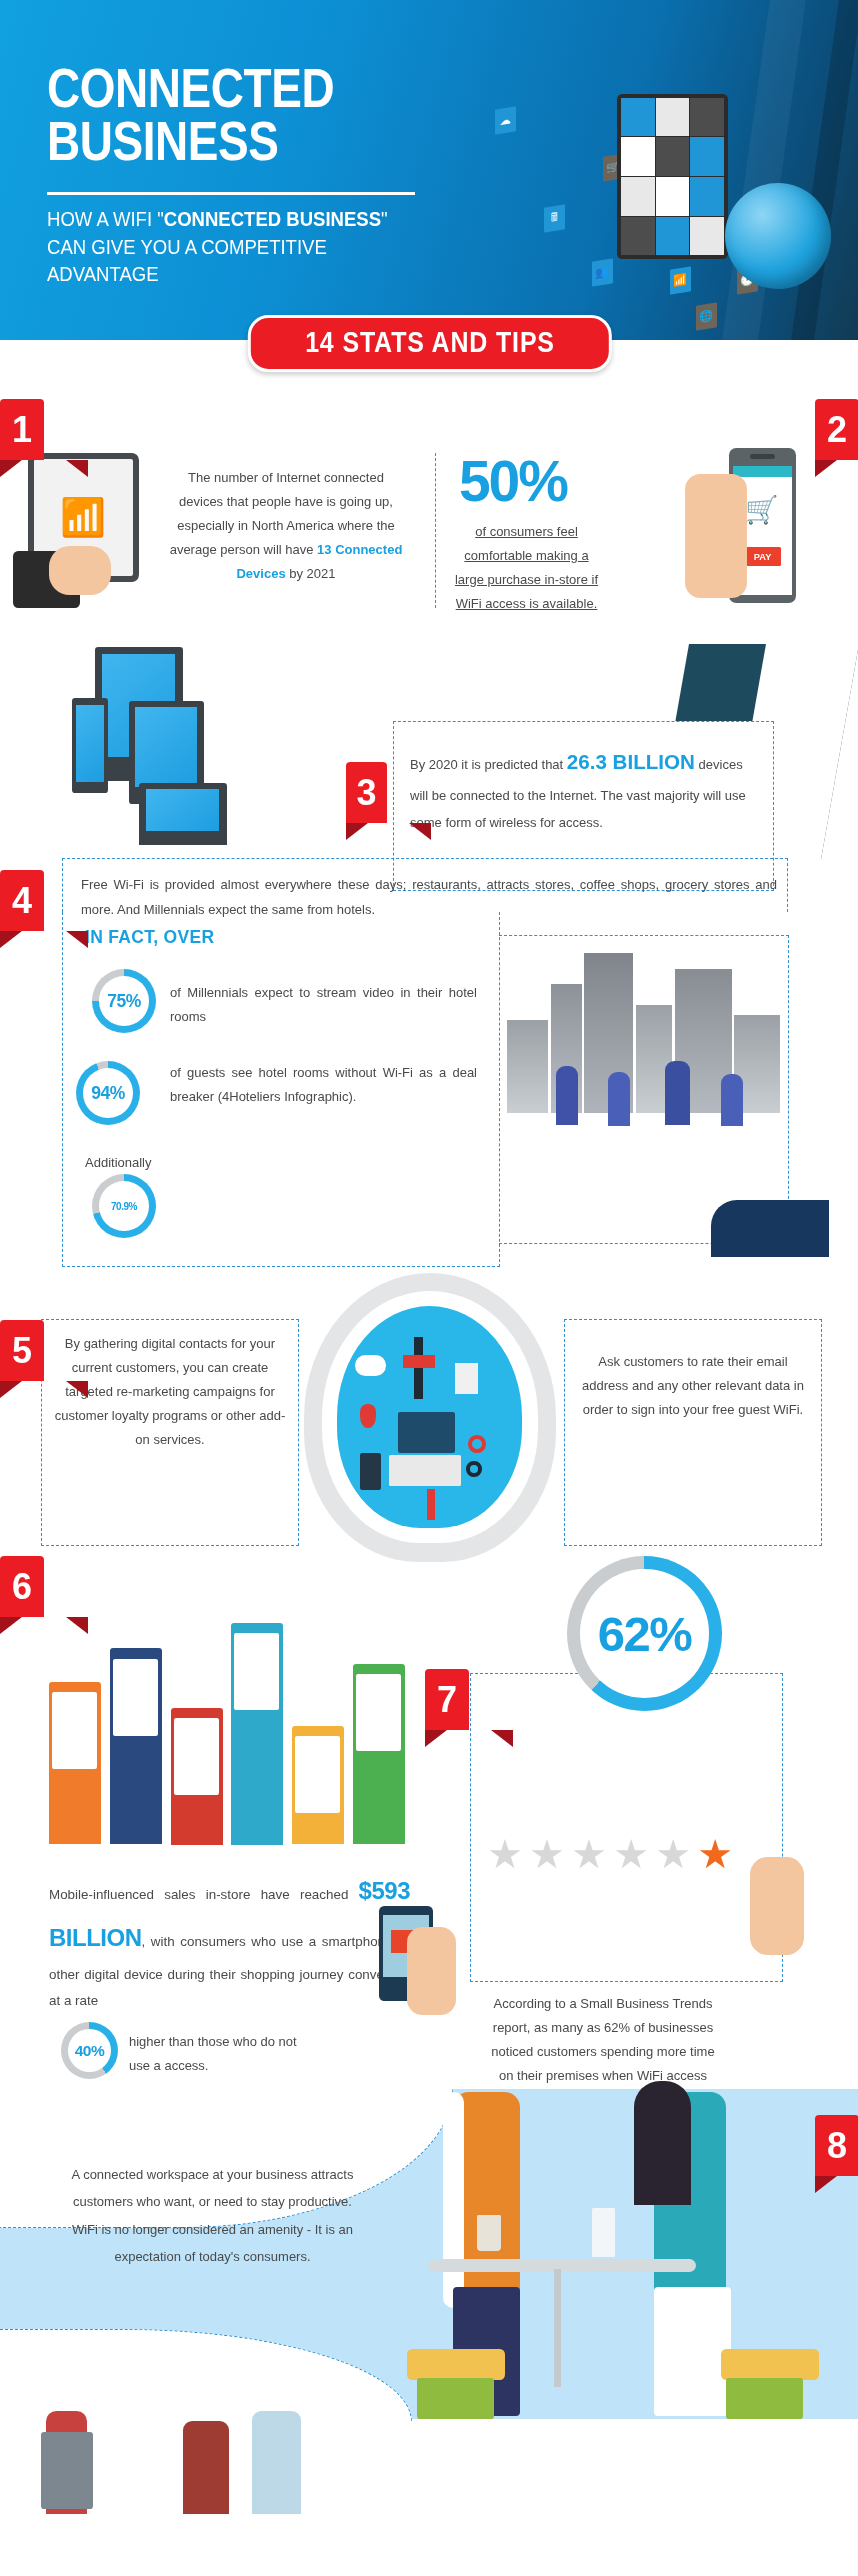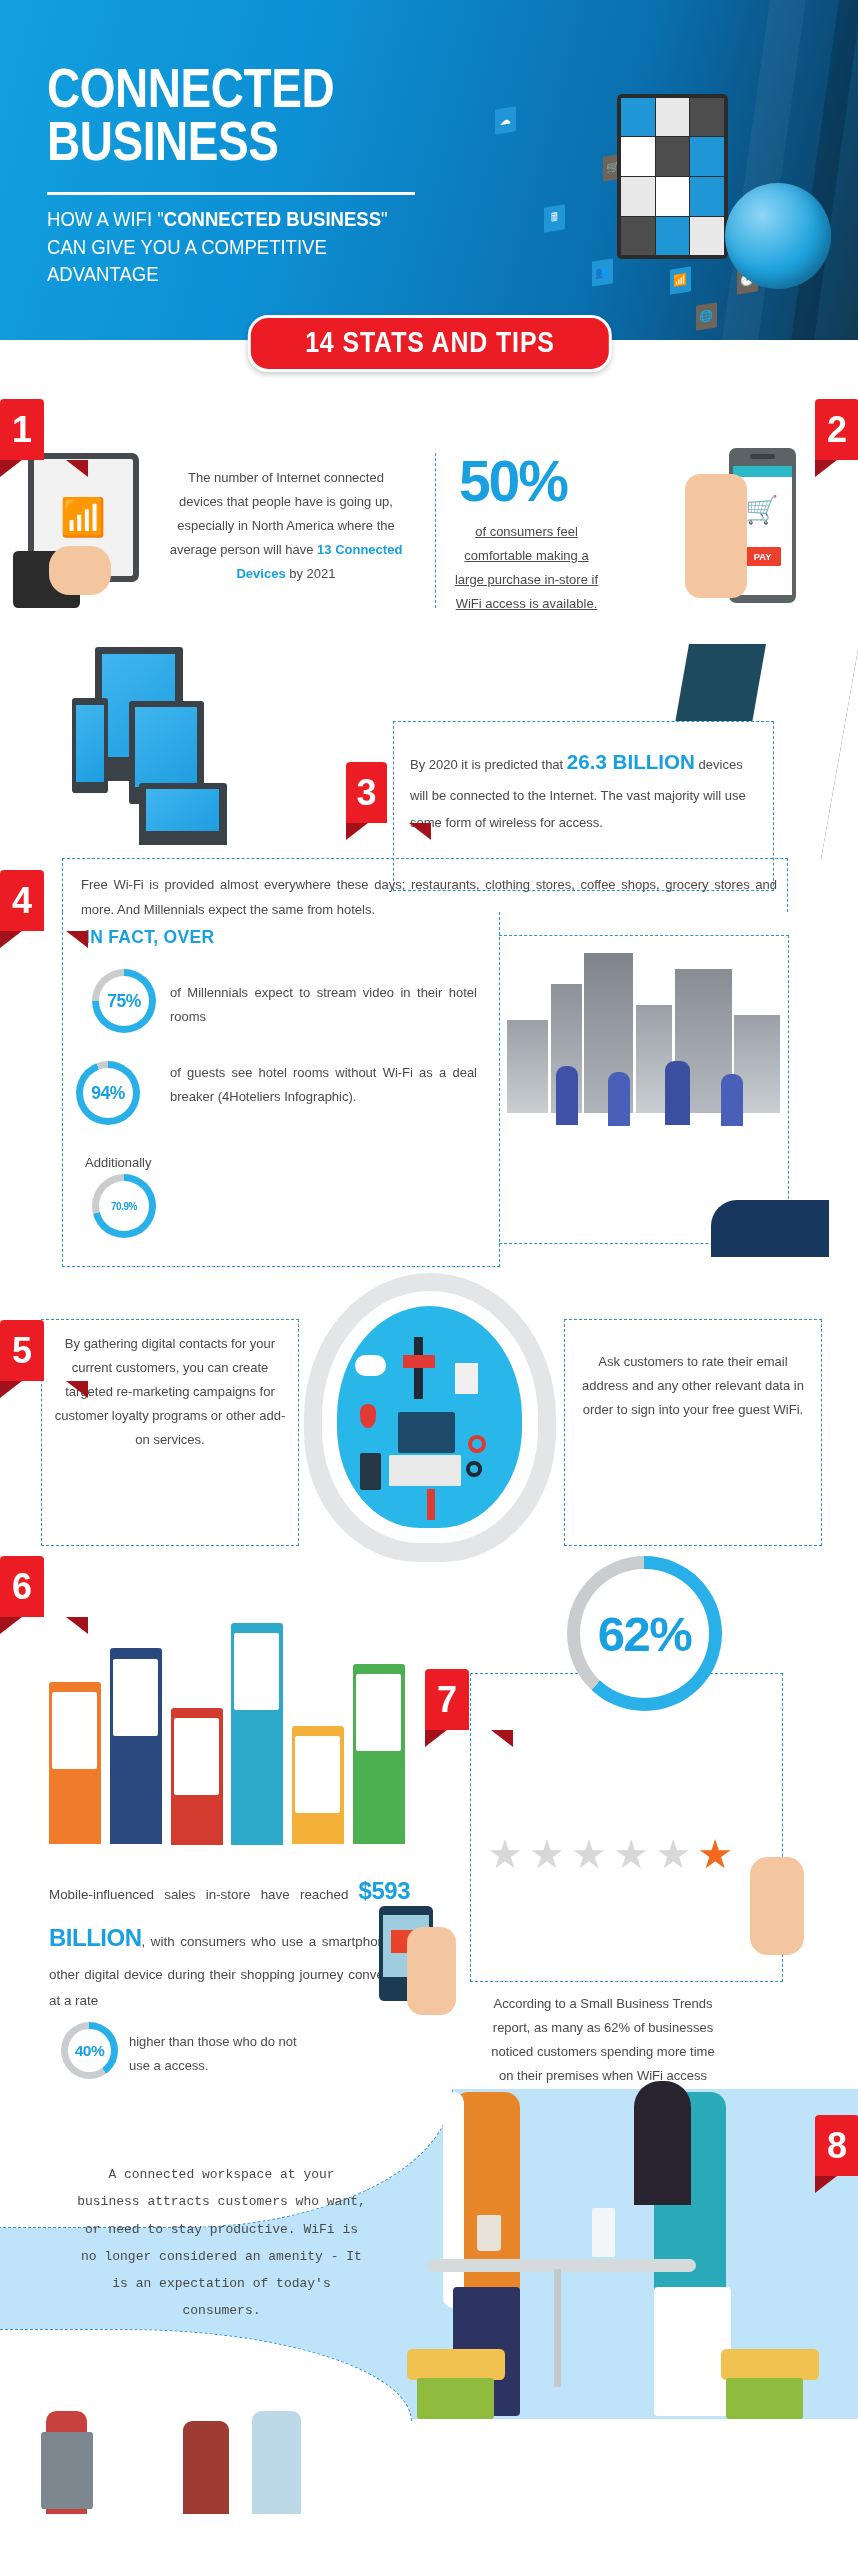--- a/index.html
+++ b/index.html
@@ -189,21 +189,21 @@
   <div class="dev" style="left:139px;top:783px;width:88px;height:62px;border-radius:3.1px 3.1px 0 0;">
     <div class="dev-scr" style="left:7.2px;top:6.2px;width:73px;height:42px;"></div>
   </div>
 
   <div class="num-tag" style="left:346px;top:762px;width:41px;">3</div>
   <div class="dashbox fill" style="left:393px;top:721px;width:381px;height:170px;"></div>
   <div class="txt" style="position:absolute;left:410px;top:741px;width:348px;line-height:2.05;"><span>By 2020 it is predicted that </span><span class="blue" style="font-size:20.6px;">26.3 BILLION</span><span> devices will be connected to the Internet. The vast majority will use some form of wireless for access.</span></div>
 
   <div class="dashbox" style="left:62px;top:858px;width:726px;height:54px;border-bottom:none;"></div>
   <div class="num-tag" style="left:0px;top:870px;">4</div>
-  <div class="txt j" style="position:absolute;left:81px;top:872px;width:696px;line-height:1.95;">Free Wi-Fi is provided almost everywhere these days; restaurants, clothing stores, coffee shops, grocery stores and more. And Millennials expect the same from hotels.</div>
+  <div class="txt j" style="position:absolute;left:81px;top:872px;width:696px;line-height:1.95;">Free Wi-Fi is provided almost everywhere these days; restaurants, attracts stores, coffee shops, grocery stores and more. And Millennials expect the same from hotels.</div>
 
   <div class="dashbox" style="left:62px;top:912px;width:438px;height:355px;border-top:none;border-right:none;"></div>
   <div class="vdash" style="left:499px;top:912px;height:355px;"></div>
   <div class="dashbox" style="left:499px;top:935px;width:290px;height:309px;border-left:none;"></div>
 
   <div style="position:absolute;left:502px;top:943px;width:282px;height:170px;overflow:hidden;">
     <div style="position:absolute;bottom:0;left:5.2px;width:41px;height:93px;background:linear-gradient(#9aa0a5,#c9ced2);"></div>
     <div style="position:absolute;bottom:0;left:49px;width:31px;height:129px;background:linear-gradient(#8c9297,#b9bfc4);"></div>
     <div style="position:absolute;bottom:0;left:82px;width:49px;height:160px;background:linear-gradient(#7f858a,#aeb4b9);"></div>
     <div style="position:absolute;bottom:0;left:134px;width:36px;height:108px;background:linear-gradient(#9aa0a5,#c9ced2);"></div>
@@ -317,21 +317,21 @@
     </div>
   </div>
   <div class="hand" style="left:407px;top:1927px;width:49px;height:88px;border-radius:15.5px;"></div>
 
   <div style="position:absolute;left:0;top:2089px;width:859px;height:330px;background:#bfe4fa;"></div>
   <div style="position:absolute;left:0;top:2089px;width:453px;height:139px;background:#fff;border-bottom-right-radius:60% 100%;border:1px dashed #2e8fd1;border-top:none;border-left:none;"></div>
   <div style="position:absolute;left:0;top:2329px;width:412px;height:93px;background:#fff;border-top-right-radius:70% 100%;border:1px dashed #2e8fd1;border-bottom:none;border-left:none;"></div>
 
   <div class="num-tag" style="right:0px;top:2115px;">8</div>
 
-  <div class="txt c" style="position:absolute;left:77px;top:2161px;width:289px;line-height:2.1;font-family:Liberation Mono, monospace;">A connected workspace at your business attracts customers who want, or need to stay productive. WiFi is no longer considered an amenity - It is an expectation of today's consumers.</div>
+  <div class="txt c" style="position:absolute;left:68px;top:2161px;width:289px;line-height:2.1;">A connected workspace at your business attracts customers who want, or need to stay productive. WiFi is no longer considered an amenity - It is an expectation of today's consumers.</div>
 
   <div style="position:absolute;left:453px;top:2092px;width:67px;height:268px;background:#e8862a;border-radius:15.5px 15.5px 0 0;"></div>
   <div style="position:absolute;left:443px;top:2092px;width:20.6px;height:216px;background:#fff;border-radius:10.3px;"></div>
   <div style="position:absolute;left:453px;top:2287px;width:67px;height:129px;background:#2d3461;border-radius:4.1px;"></div>
   <div style="position:absolute;left:654px;top:2092px;width:72px;height:227px;background:#2aa9b8;border-radius:15.5px 15.5px 0 0;"></div>
   <div style="position:absolute;left:654px;top:2287px;width:77px;height:129px;background:#fff;border-radius:4.1px;"></div>
   <div style="position:absolute;left:634px;top:2081px;width:57px;height:124px;background:#2a2330;border-radius:26px 26px 0 0;"></div>
   <div style="position:absolute;left:477px;top:2215px;width:24px;height:36px;background:#e8e3d8;border-radius:1.5px 1.5px 4.1px 4.1px;"></div>
   <div style="position:absolute;left:592px;top:2208px;width:23px;height:49px;background:#f2f6f8;border-radius:1.5px;"></div>
   <div style="position:absolute;left:428px;top:2259px;width:268px;height:13.4px;background:#d5dadd;border-radius:6.7px;"></div>

